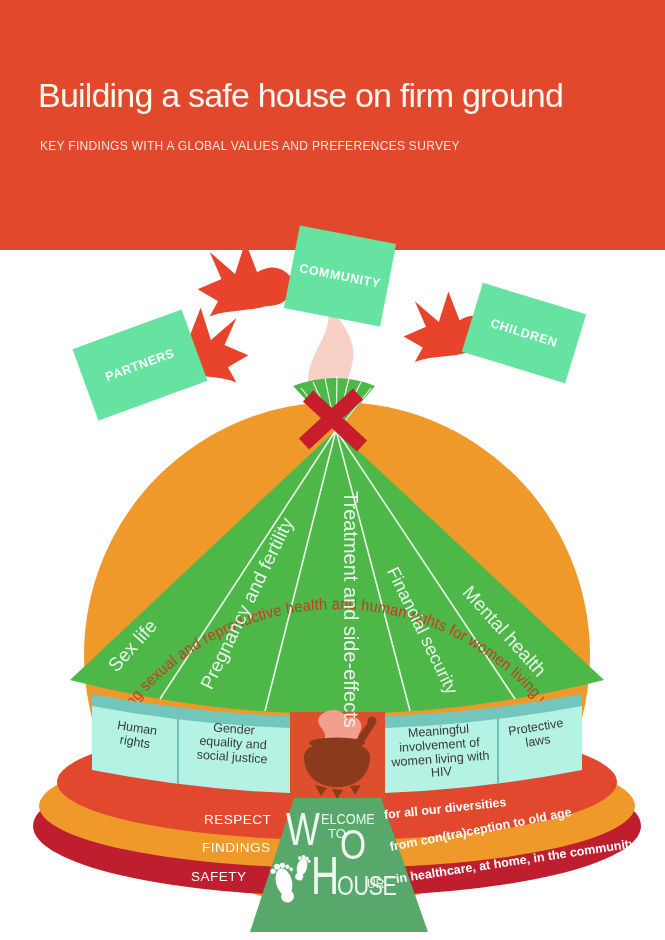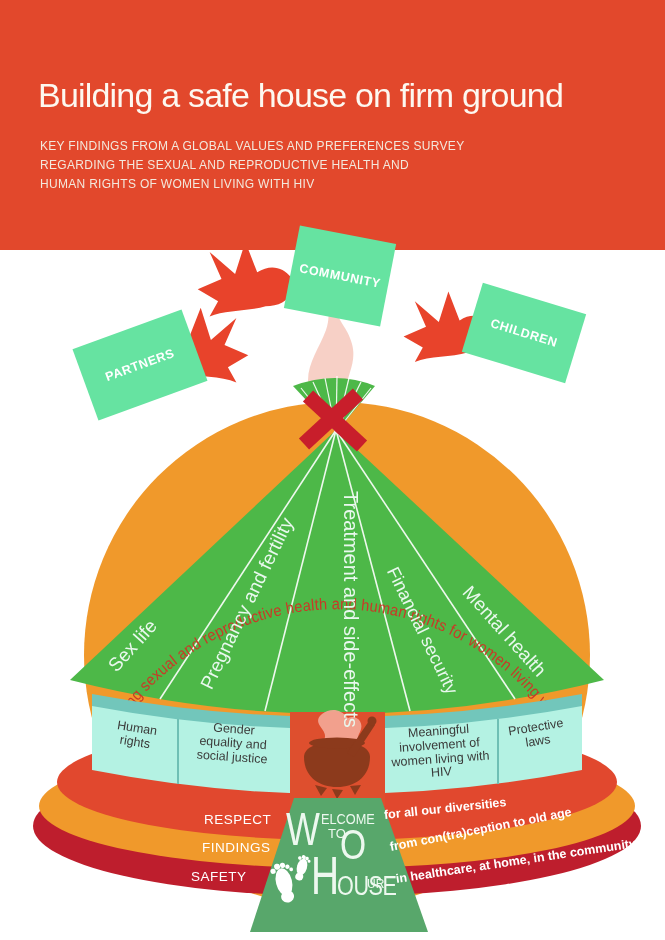--- a/index.html
+++ b/index.html
@@ -140,23 +140,21 @@
     </g>
   </g>
 
   <use href="#dove" transform="translate(250,306) scale(-0.85,0.85)"></use>
   <use href="#dove" transform="translate(196,240) scale(0.85)"></use>
   <use href="#dove" transform="translate(402,290) scale(0.80)"></use>
 </svg>
 
 <div class="abs" id="header">
   <div class="abs" id="title">Building a safe house on firm ground</div>
-  <div class="abs sub" style="top:139px;">KEY FINDINGS FROM A GLOBAL VALUES AND PREFERENCES SURVEY</div>
-  <div class="abs sub" style="top:158px;">REGARDING THE SEXUAL AND REPRODUCTIVE HEALTH AND</div>
-  <div class="abs sub" style="top:177px;">HUMAN RIGHTS OF WOMEN LIVING WITH HIV</div>
+  <div class="abs sub" style="top:139px;">KEY FINDINGS WITH A GLOBAL VALUES AND PREFERENCES SURVEY</div>
 </div>
 
 <div class="abs sign" id="sign-partners">
   <span>PARTNERS</span>
 </div>
 <div class="abs sign" id="sign-community">
   <span>COMMUNITY</span>
 </div>
 <div class="abs sign" id="sign-children">
   <span>CHILDREN</span>

